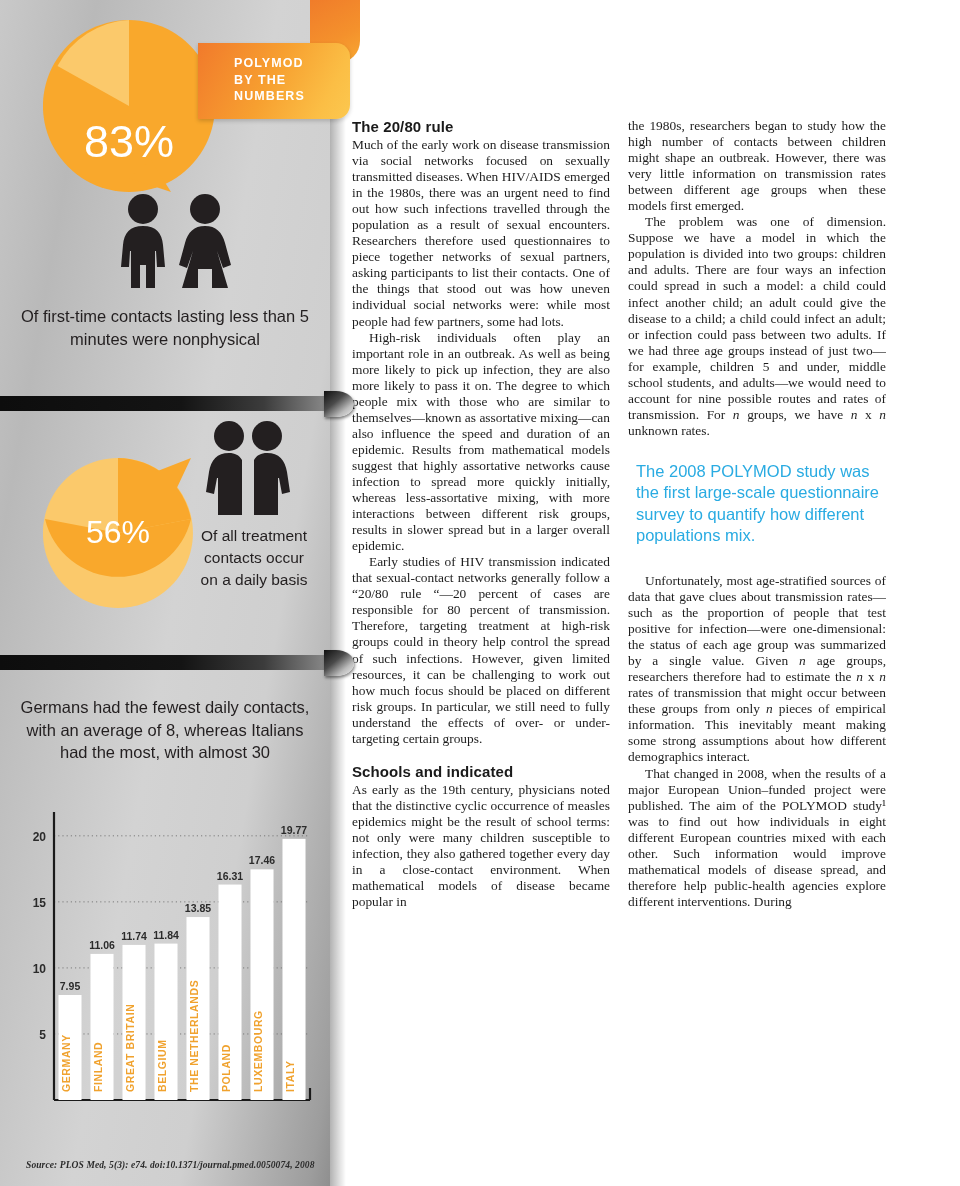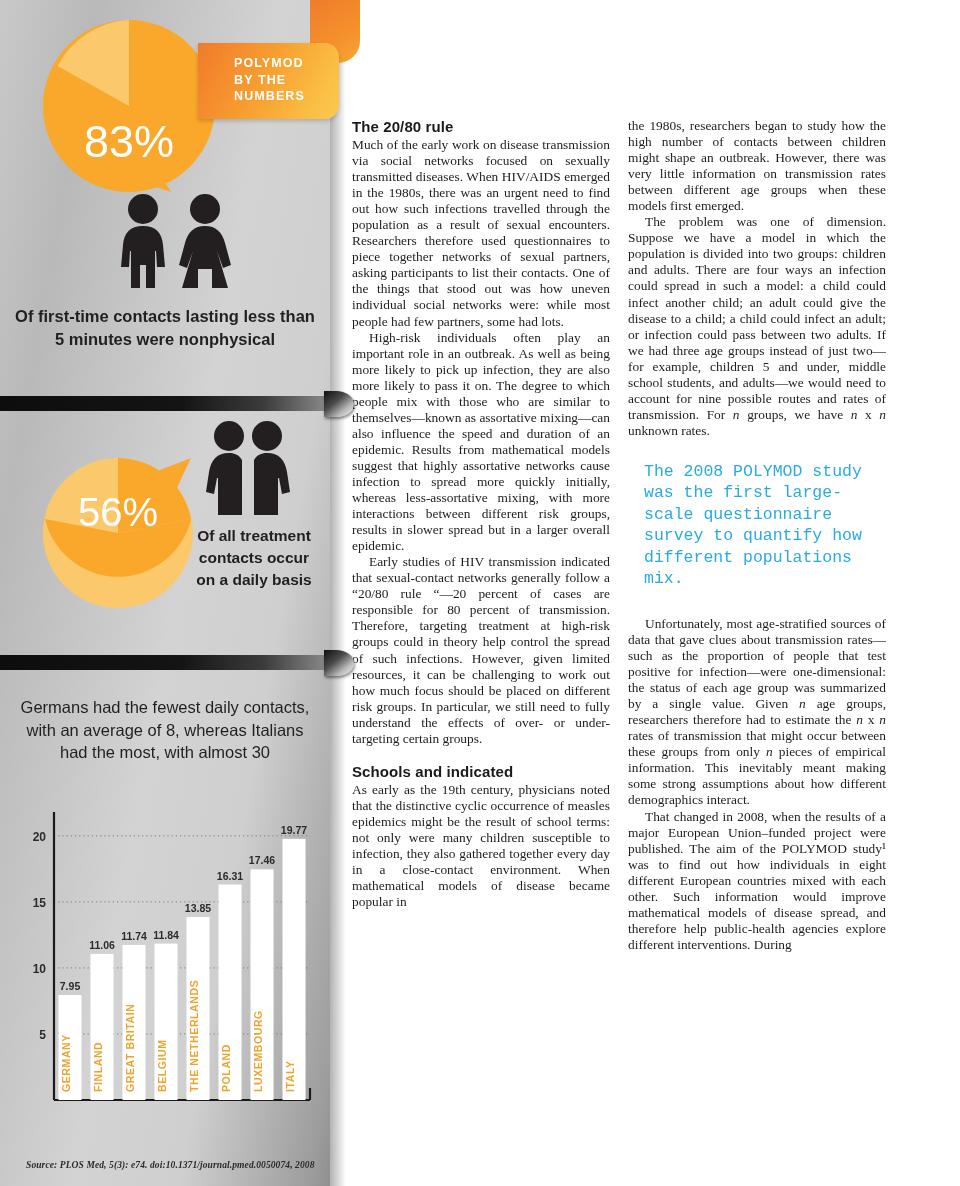--- a/index.html
+++ b/index.html
@@ -36,47 +36,47 @@
   }
 
   
   .ribbon-wrap{position:absolute;left:198px;top:0;z-index:8;}
   .ribbon-tab{
     position:absolute;left:112px;top:0;width:50px;height:63px;
     background:linear-gradient(150deg,#f07c2a 0%,#f4912c 60%,#f8a832 100%);
     border-radius:0 0 22px 0;
   }
   .ribbon-body{
-    position:absolute;left:0;top:43px;width:141px;height:76px;
+    position:absolute;left:0;top:43px;width:152px;height:76px;
     background:linear-gradient(118deg,#f17a2b 0%,#f7a030 48%,#fbbe45 82%,#fcc84f 100%);
     border-radius:0 14px 14px 0;
     box-shadow:0 2px 4px rgba(0,0,0,.18);
   }
   .ribbon-body .txt{
     position:absolute;left:36px;top:12px;right:6px;
     color:#ffffff;font-size:12.5px;font-weight:bold;letter-spacing:1.1px;line-height:16.5px;
   }
 
   
   .bubble83{position:absolute;left:43px;top:20px;width:172px;height:172px;z-index:4;}
   .bubble56{position:absolute;left:43px;top:458px;width:150px;height:150px;z-index:4;}
   .pct{
     position:absolute;width:100%;text-align:center;color:#fff;font-weight:300;
     font-family:"Liberation Sans",sans-serif;
   }
   .pct83{top:96px;font-size:45px;}
-  .pct56{top:32px;font-size:40px;}
+  .pct56{top:56px;font-size:32px;}
 
   
   .people1{position:absolute;left:110px;top:193px;width:130px;height:95px;z-index:3;}
   .people2{position:absolute;left:198px;top:420px;width:100px;height:95px;z-index:3;}
 
   .cap{
     position:absolute;text-align:center;color:#231f20;
-    font-size:16.5px;line-height:23px;font-weight:700;
+    font-size:16.5px;line-height:23px;font-weight:400;
   }
   .cap1{left:12px;top:305px;width:306px;}
   .cap2{left:196px;top:525px;width:116px;font-size:15.5px;line-height:22px;}
 
   
   .chart-title{
     position:absolute;left:14px;top:696px;width:302px;text-align:center;
     color:#231f20;font-size:16.5px;line-height:22.5px;font-weight:500;
   }
   .chart{position:absolute;left:24px;top:800px;width:290px;height:340px;}
@@ -95,22 +95,22 @@
     font-size:15px;font-weight:bold;color:#1a1a1a;letter-spacing:.1px;
   }
   .col h2.sp{margin-top:16px;}
   .col p{
     margin:0;font-family:"Liberation Serif",serif;
     font-size:13.4px;line-height:16.05px;color:#1d1d1d;
     text-align:justify;text-justify:inter-word;hyphens:none;
   }
   .col p.ind{text-indent:17px;}
   .pullquote{
-    margin:22px 0 26px 16px;
-    font-family:Liberation Mono, monospace;
+    margin:22px 0 26px 8px;
+    font-family:Liberation Sans, sans-serif;
     font-size:16.5px;line-height:21.5px;color:#29abe2;font-weight:500;
     text-align:left;
   }
   em.v{font-family:"Liberation Serif",serif;font-style:italic;}
 </style>
 </head>
 <body>
 
 <div class="info-panel"></div>
 <div class="panel-shadow"></div>

